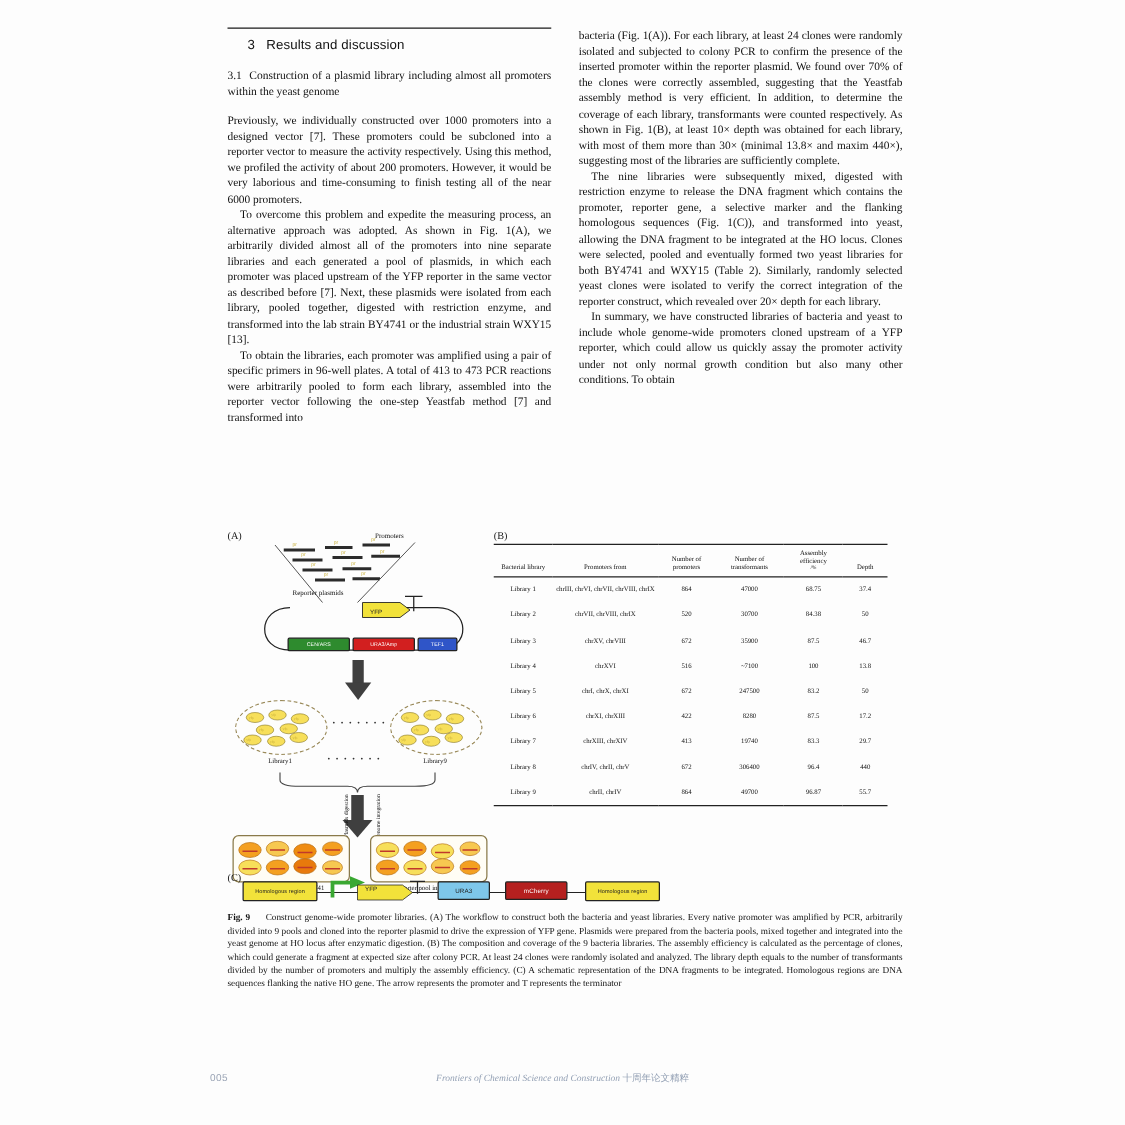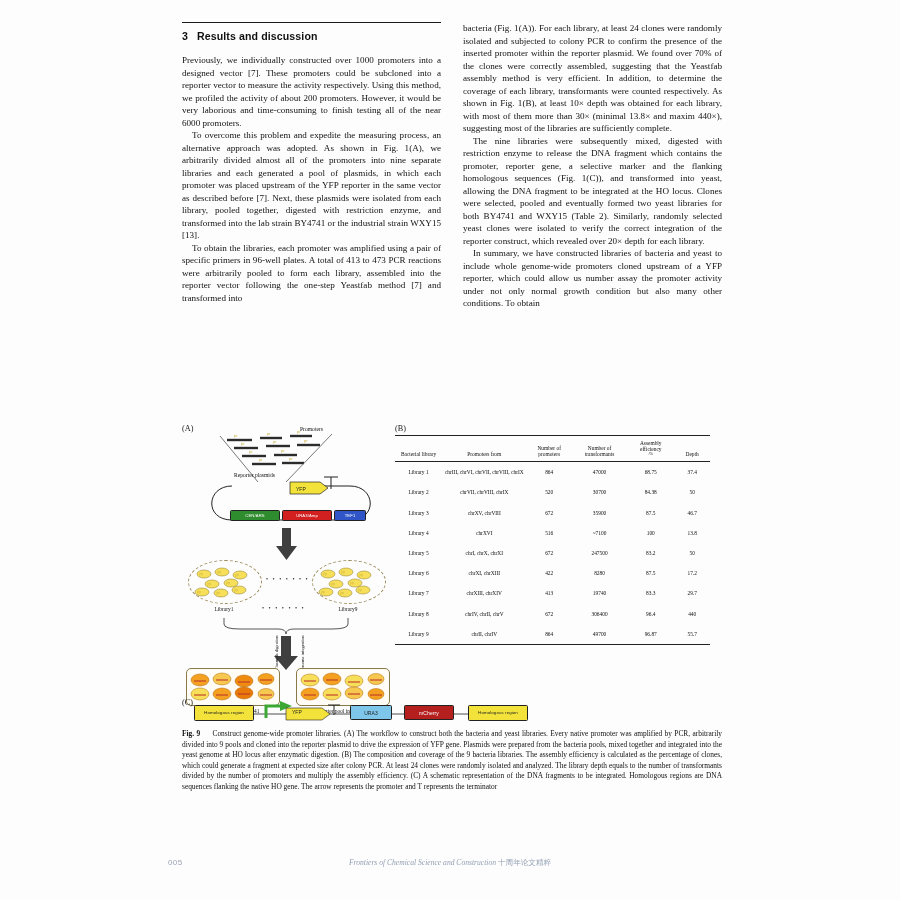--- a/index.html
+++ b/index.html
@@ -34,22 +34,22 @@
   .col { width: 259px; }
 
   .rule-top {
     border-top: 1.6px solid #1a1a1a;
     width: 259px;
     margin-bottom: 7px;
   }
   h2.section-title {
     font-family: "Liberation Sans", sans-serif;
     font-size: 10.6px;
-    font-weight: bold;
-    margin: 0 0 12px 0;
+    font-weight: normal;
+    margin: 0 0 12px 16px;
     letter-spacing: .1px;
   }
   h2.section-title .secnum { margin-right: 9px; }
 
   h3.sub-title {
     font-size: 9.2px;
     font-weight: normal;
     margin: 0 0 10px 0;
     line-height: 1.42;
     text-align: justify;
@@ -229,29 +229,32 @@
 <div class="page">
 
   <div class="content">
     <div class="cols">
 
       <div class="col">
         <div class="rule-top"></div>
         <h2 class="section-title">
           <span class="secnum">3</span><span>Results and discussion</span>
         </h2>
+        <h3 class="sub-title">
+          <span class="secnum">3.1</span><span>Construction of a plasmid library including almost all promoters within the yeast genome</span>
+        </h3>
         <p class="body">Previously, we individually constructed over 1000 promoters into a designed vector [7]. These promoters could be subcloned into a reporter vector to measure the activity respectively. Using this method, we profiled the activity of about 200 promoters. However, it would be very laborious and time-consuming to finish testing all of the near 6000 promoters.</p>
         <p class="body">To overcome this problem and expedite the measuring process, an alternative approach was adopted. As shown in Fig. 1(A), we arbitrarily divided almost all of the promoters into nine separate libraries and each generated a pool of plasmids, in which each promoter was placed upstream of the YFP reporter in the same vector as described before [7]. Next, these plasmids were isolated from each library, pooled together, digested with restriction enzyme, and transformed into the lab strain BY4741 or the industrial strain WXY15 [13].</p>
         <p class="body">To obtain the libraries, each promoter was amplified using a pair of specific primers in 96-well plates. A total of 413 to 473 PCR reactions were arbitrarily pooled to form each library, assembled into the reporter vector following the one-step Yeastfab method [7] and transformed into</p>
       </div>
 
       <div class="col">
         <p class="body">bacteria (Fig. 1(A)). For each library, at least 24 clones were randomly isolated and subjected to colony PCR to confirm the presence of the inserted promoter within the reporter plasmid. We found over 70% of the clones were correctly assembled, suggesting that the Yeastfab assembly method is very efficient. In addition, to determine the coverage of each library, transformants were counted respectively. As shown in Fig. 1(B), at least 10× depth was obtained for each library, with most of them more than 30× (minimal 13.8× and maxim 440×), suggesting most of the libraries are sufficiently complete.</p>
         <p class="body">The nine libraries were subsequently mixed, digested with restriction enzyme to release the DNA fragment which contains the promoter, reporter gene, a selective marker and the flanking homologous sequences (Fig. 1(C)), and transformed into yeast, allowing the DNA fragment to be integrated at the HO locus. Clones were selected, pooled and eventually formed two yeast libraries for both BY4741 and WXY15 (Table 2). Similarly, randomly selected yeast clones were isolated to verify the correct integration of the reporter construct, which revealed over 20× depth for each library.</p>
-        <p class="body">In summary, we have constructed libraries of bacteria and yeast to include whole genome-wide promoters cloned upstream of a YFP reporter, which could allow us number assay the promoter activity under not only normal growth condition but also many other conditions. To obtain</p>
+        <p class="body">In summary, we have constructed libraries of bacteria and yeast to include whole genome-wide promoters cloned upstream of a YFP reporter, which could allow us quickly assay the promoter activity under not only normal growth condition but also many other conditions. To obtain</p>
       </div>
 
     </div>
   </div>
 
   <div class="figure-block">
     <div class="fig-row">
 
       <div class="panelA">
         <span class="panel-letter" style="left:0; top:0;">(A)</span>

